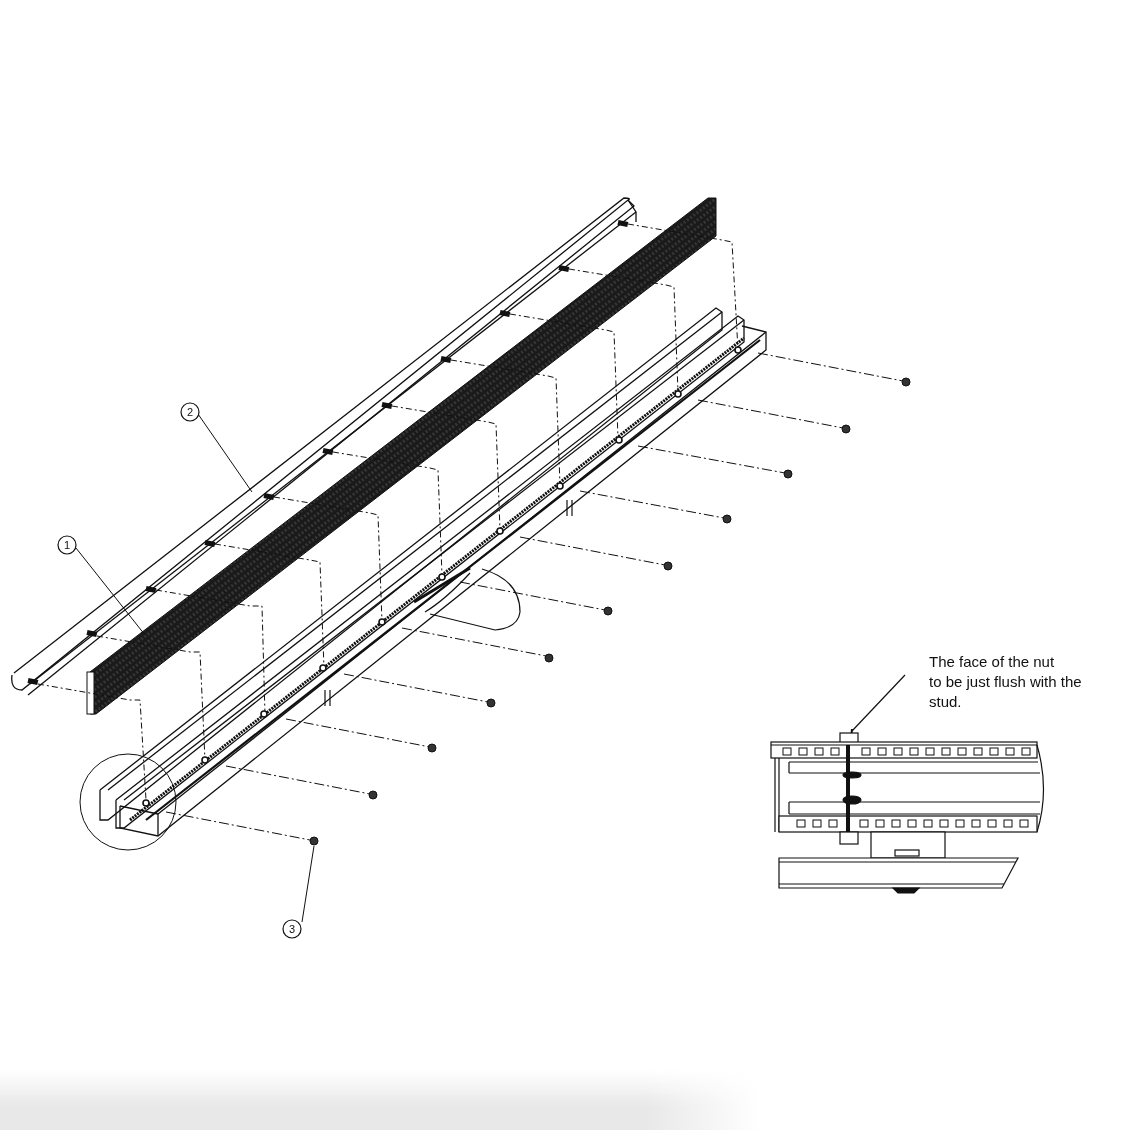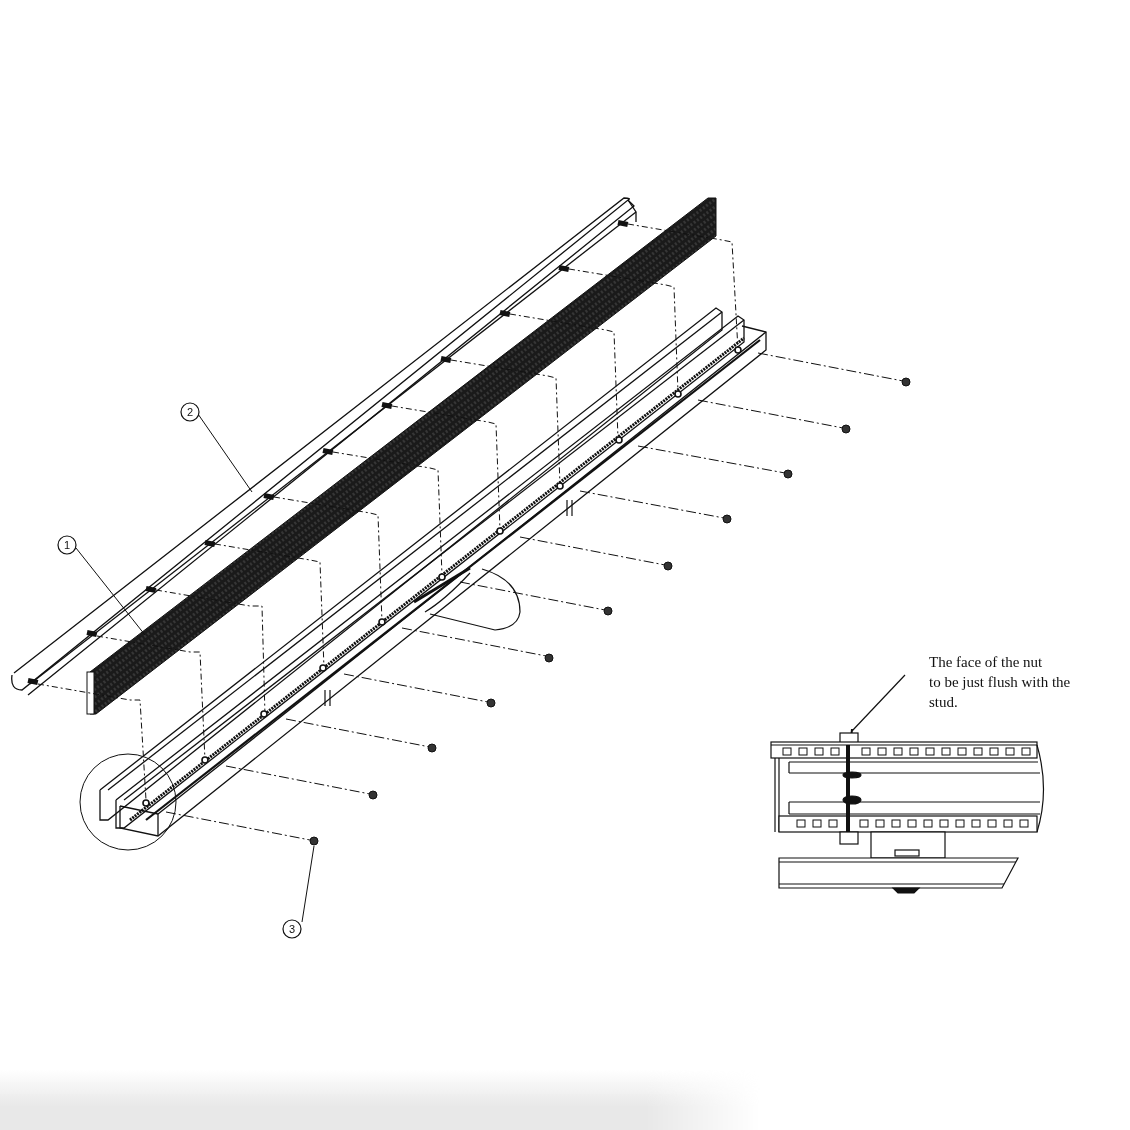--- a/index.html
+++ b/index.html
@@ -1,18 +1,18 @@
 <!DOCTYPE html>
 <html><head>
 <meta charset="utf-8">
 <style>
   html, body { margin: 0; padding: 0; background: #ffffff; }
   body { width: 1130px; height: 1130px; position: relative; overflow: hidden; font-family: "Liberation Sans", sans-serif; }
   #canvas { position: absolute; left: 0; top: 0; width: 1130px; height: 1130px; }
-  .callout-text { position: absolute; left: 929px; top: 652px; font-size: 15px; line-height: 20px; color: #111; white-space: pre-line; font-family: Liberation Serif, serif; }
+  .callout-text { position: absolute; left: 929px; top: 652px; font-size: 15px; line-height: 20px; color: #111; white-space: pre-line; font-family: Liberation Sans, sans-serif; }
   .balloon-label { font-family: "Liberation Sans", sans-serif; font-size: 11px; fill: #111; }
   .shadow { position: absolute; left: 0; top: 1070px; width: 760px; height: 60px; background: linear-gradient(to bottom, rgba(230,230,230,0) 0%, rgba(232,232,232,1) 60%); -webkit-mask-image: linear-gradient(to right, #000 85%, transparent 100%); mask-image: linear-gradient(to right, #000 85%, transparent 100%); }
 </style>
 </head>
 <body>
 
 <svg id="canvas" viewBox="0 0 1130 1130" xmlns="http://www.w3.org/2000/svg">
   <defs>
     <pattern id="brushPat" width="4" height="6" patternUnits="userSpaceOnUse" patternTransform="rotate(-37)">
       <rect width="4" height="6" fill="#1a1a1a"></rect>

